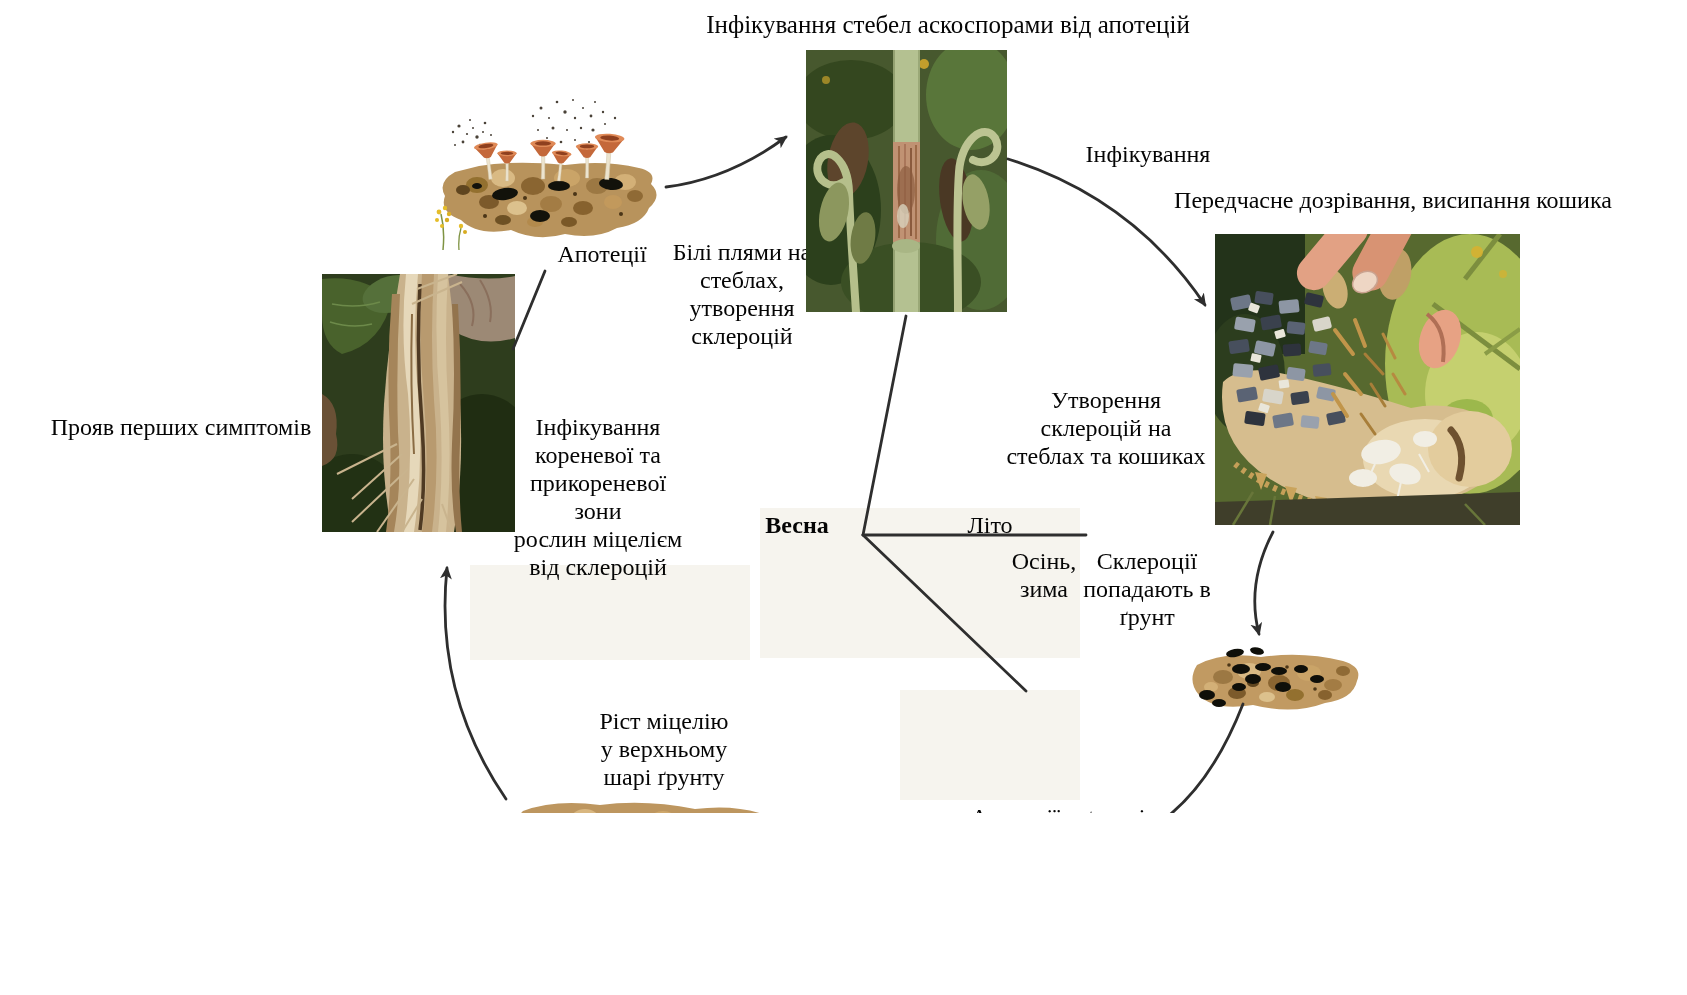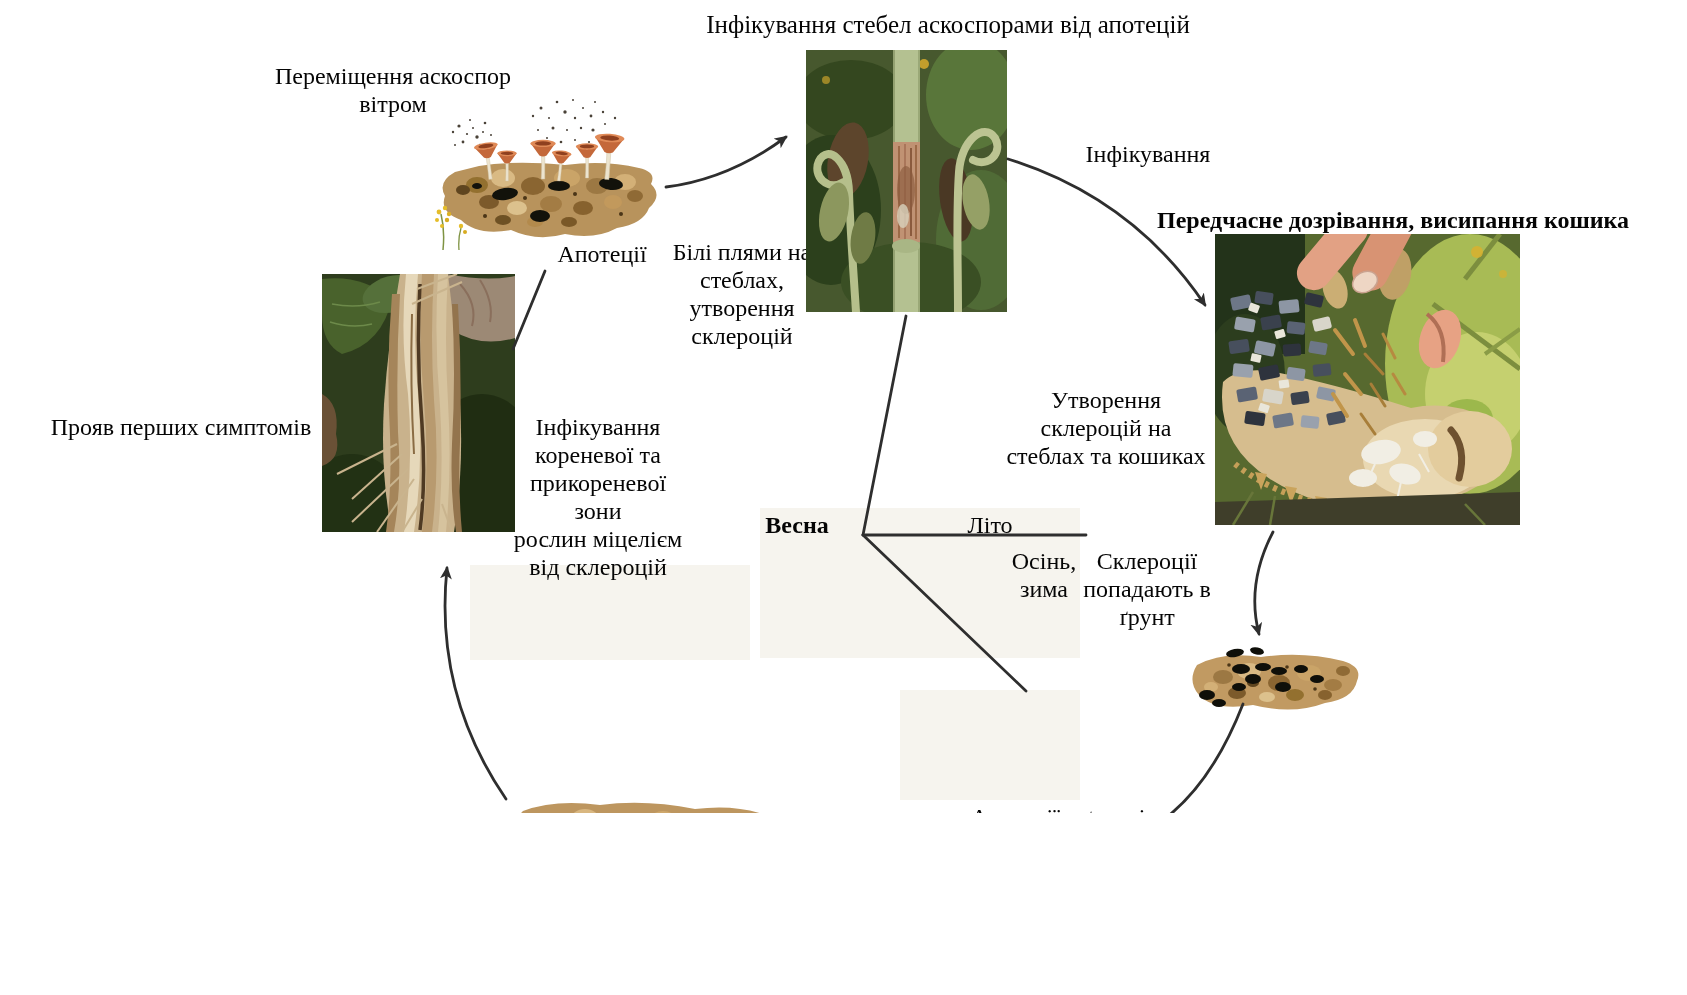--- a/index.html
+++ b/index.html
@@ -7,21 +7,21 @@
          font-family:"Liberation Serif","DejaVu Serif",serif;color:#050505;}
   .blotch{position:absolute;background:#f6f4ee;}
   .label{position:absolute;transform:translateX(-50%);text-align:center;white-space:pre-line;
          font-size:24px;line-height:1.17;}
   .nowrap{white-space:nowrap;}
   #lbl-title{left:948px;top:10px;font-size:25px;white-space:nowrap;}
   #lbl-wind{left:393px;top:62px;}
   #lbl-apothecia{left:570px;top:240px;margin-left:32px;}
   #lbl-white-spots{left:742px;top:238px;}
   #lbl-infection{left:1148px;top:140px;}
-  #lbl-premature{left:1393px;top:206px;font-weight:bold;}
+  #lbl-premature{left:1393px;top:186px;}
   #lbl-sclerotia-formation{left:1106px;top:386px;}
   #lbl-summer{left:990px;top:487px;margin-top:24px;}
   #lbl-spring{left:797px;top:511px;font-weight:bold;}
   #lbl-autumn{left:1044px;top:547px;}
   #lbl-sclerotia-soil{left:1147px;top:547px;}
   #lbl-first-symptoms{left:181px;top:413px;}
   #lbl-root-infection{left:598px;top:413px;}
   #lbl-mycelium{left:664px;top:707px;}
   #lbl-overwintering{left:1058px;top:803px;}
   .fig{position:absolute;margin:0;padding:0;}
@@ -38,22 +38,20 @@
 </head>
 <body>
 
 <div class="stage">
 
   <div class="blotch" style="left:760px;top:508px;width:320px;height:150px;"></div>
   <div class="blotch" style="left:470px;top:565px;width:280px;height:95px;"></div>
   <div class="blotch" style="left:900px;top:690px;width:180px;height:110px;"></div>
 
   <div class="label" id="lbl-title">Інфікування стебел аскоспорами від апотецій</div>
-  <div class="label" id="lbl-wind">Переміщення аскоспор
-вітром</div>
   <div class="label" id="lbl-apothecia">Апотеції</div>
   <div class="label" id="lbl-white-spots">Білі плями на
 стеблах,
 утворення
 склероцій</div>
   <div class="label nowrap" id="lbl-infection">Інфікування</div>
   <div class="label nowrap" id="lbl-premature">Передчасне дозрівання, висипання кошика</div>
   <div class="label" id="lbl-sclerotia-formation">Утворення
 склероцій на
 стеблах та кошиках</div>
@@ -64,20 +62,23 @@
   <div class="label" id="lbl-sclerotia-soil">Склероції
 попадають в
 ґрунт</div>
   <div class="label nowrap" id="lbl-first-symptoms">Прояв перших симптомів</div>
   <div class="label" id="lbl-root-infection">Інфікування
 кореневої та
 прикореневої
 зони
 рослин міцелієм
 від склероцій</div>
+  <div class="label" id="lbl-mycelium">Ріст міцелію
+у верхньому
+шарі ґрунту</div>
   <div class="label nowrap" id="lbl-overwintering">Апотеції в ґрунті</div>
 
   <figure class="fig" id="fig-apothecia">
     <svg viewBox="0 0 245 160">
       <g fill="#4a4238">
         <circle cx="28" cy="42" r="1.2"></circle>
           <circle cx="34" cy="36" r="1.6"></circle>
           <circle cx="42" cy="44" r="1.1"></circle>
         <circle cx="38" cy="52" r="1.4"></circle>
           <circle cx="48" cy="38" r="1"></circle>

